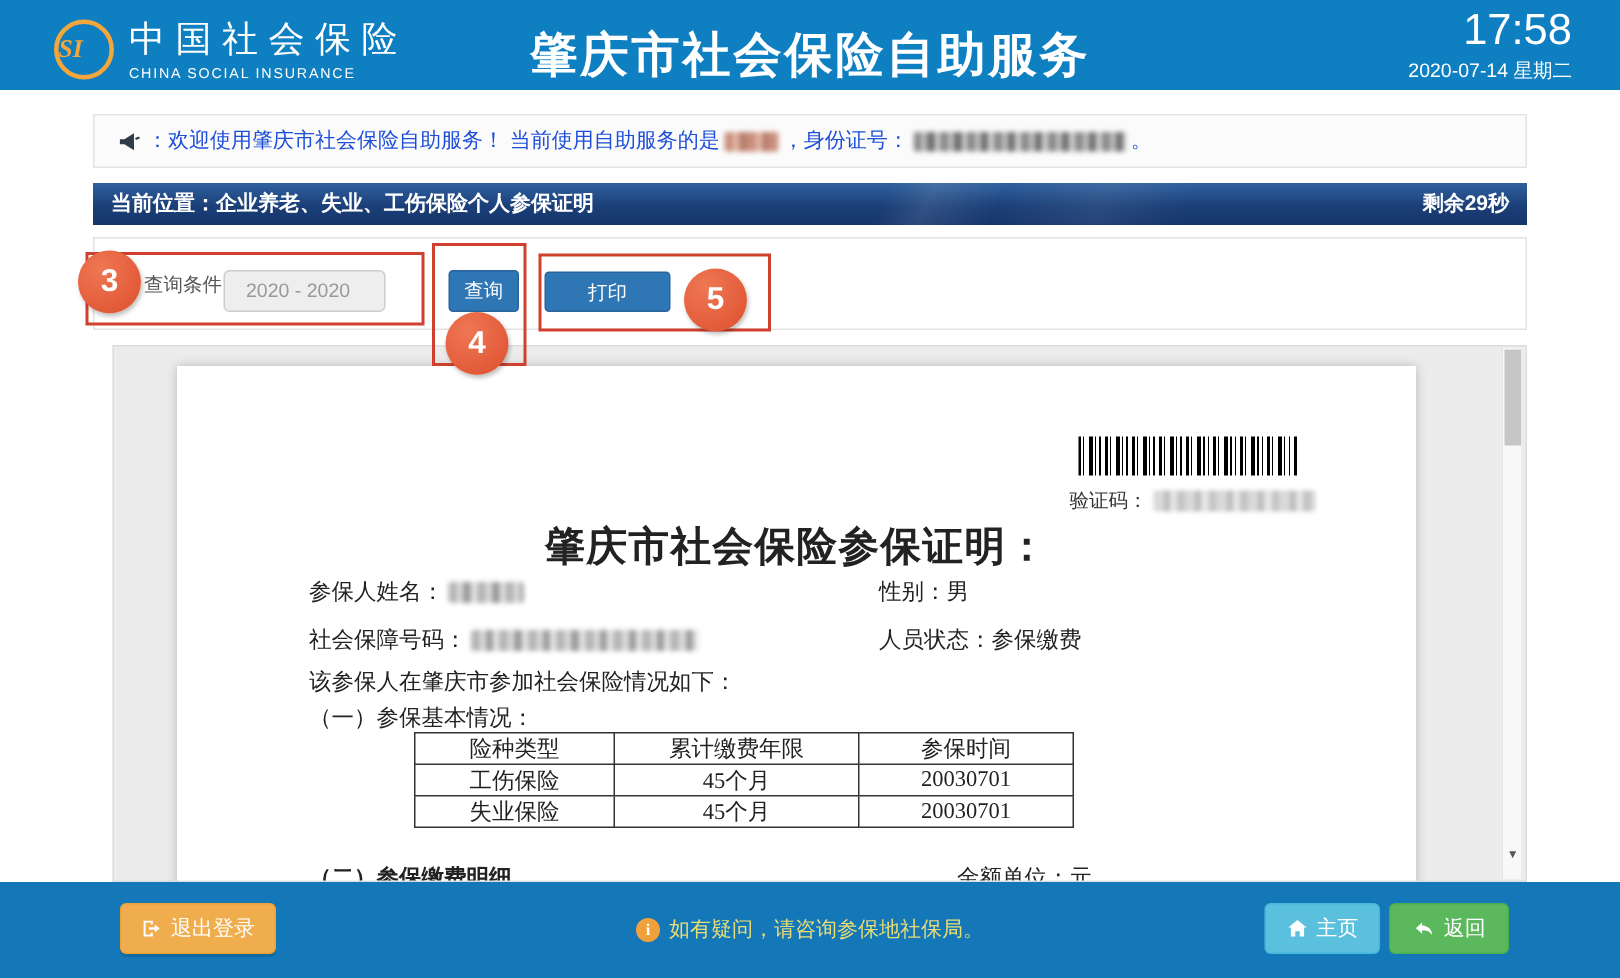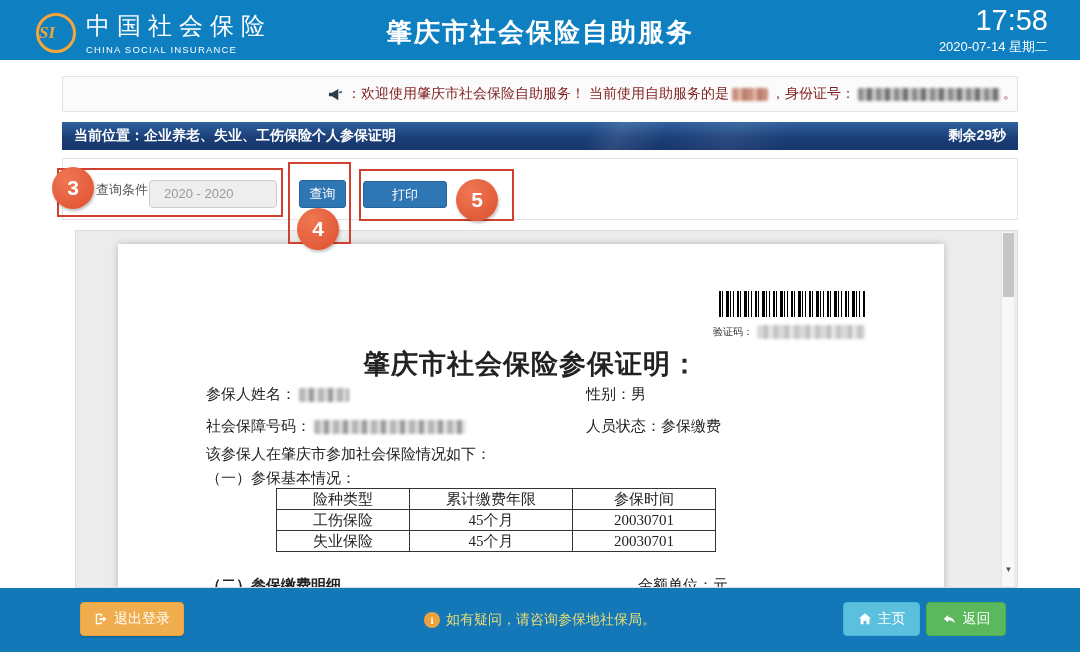--- a/index.html
+++ b/index.html
@@ -7,66 +7,66 @@
   body { font-family:"Liberation Sans","DejaVu Sans",sans-serif; background:#ffffff; position:relative; overflow:hidden; }
 
   
   .header { position:absolute; left:0; top:0; width:1080px; height:60px; background:#0e7fc1; }
   .logo-wrap { position:absolute; left:36px; top:10px; display:flex; align-items:center; }
   .logo-circle { width:40px; height:40px; border:3px solid #f2a63b; border-radius:50%; display:flex; align-items:center; justify-content:flex-start; }
   .logo-mark { color:#f2a63b; font-style:italic; font-weight:bold; font-size:17px; font-family:"Liberation Serif",serif; }
   .logo-text { margin-left:10px; color:#fff; }
   .logo-cn { font-family:"Liberation Serif","DejaVu Serif",serif; font-size:24px; letter-spacing:7px; white-space:nowrap; }
   .logo-en { font-size:9.5px; letter-spacing:1.2px; margin-top:2px; }
-  .header-title { position:absolute; left:0; right:0; top:15px; text-align:center; color:#fff; font-size:26px; font-weight:bold; letter-spacing:2px; }
+  .header-title { position:absolute; left:0; right:0; top:15px; text-align:center; color:#fff; font-size:32px; font-weight:bold; letter-spacing:2px; }
   .clock { position:absolute; right:32px; top:4px; text-align:right; color:#fff; }
   .clock-time { font-size:29px; font-weight:500; }
   .clock-date { font-size:13px; margin-top:1px; }
 
   
-  .welcome { position:absolute; left:62px; top:76px; width:956px; height:36px; background:#fbfbfb; border:1px solid #e3e3e3; display:flex; align-items:center; padding-left:16px; font-size:14px; color:#7f1d1d; white-space:nowrap;justify-content:flex-end; }
+  .welcome { position:absolute; left:62px; top:76px; width:956px; height:36px; background:#fbfbfb; border:1px solid #e3e3e3; display:flex; align-items:center; padding-left:16px; font-size:14px; color:#1d4ed8; white-space:nowrap; }
   .welcome svg { margin-right:4px; }
 
   .masked { display:inline-block; height:13px; border-radius:2px; vertical-align:-2px; filter:blur(1.6px); margin:0 3px; }
   .masked-red { background:repeating-linear-gradient(90deg,#c98f7d 0 6px,#e3b7a8 6px 10px,#b97f6d 10px 15px); }
   .masked-dark { background:repeating-linear-gradient(90deg,#8a8a8a 0 5px,#bdbdbd 5px 9px,#6f6f6f 9px 14px,#cfcfcf 14px 18px); }
   .masked-gray { background:repeating-linear-gradient(90deg,#b5b5b5 0 6px,#dcdcdc 6px 10px,#9a9a9a 10px 15px,#e6e6e6 15px 19px); }
 
   
   .crumb { position:absolute; left:62px; top:122px; width:956px; height:28px;
     background:linear-gradient(180deg,#30619f 0%,#1b3f78 55%,#16356b 100%); color:#fff;
     display:flex; align-items:center; justify-content:space-between; padding:0 12px; font-size:14px; font-weight:bold; overflow:hidden; }
   .crumb::after { content:""; position:absolute; inset:0;
     background:linear-gradient(115deg, transparent 55%, rgba(255,255,255,.10) 58%, transparent 63%, rgba(255,255,255,.07) 70%, transparent 76%); pointer-events:none; }
 
   
   .toolbar { position:absolute; left:62px; top:158px; width:956px; height:62px; background:#fff; border:1px solid #e2e2e2; }
   .query-label { position:absolute; left:33px; top:22px; font-size:13px; color:#555; }
-  .query-input { position:absolute; left:86px; top:21px; width:128px; height:28px; background:#eeeeee; border:1px solid #cccccc; border-radius:4px; color:#999; font-size:13px; line-height:26px; padding-left:14px; }
+  .query-input { position:absolute; left:86px; top:21px; width:108px; height:28px; background:#eeeeee; border:1px solid #cccccc; border-radius:4px; color:#999; font-size:13px; line-height:26px; padding-left:14px; }
   .btn-search { position:absolute; left:236px; top:21px; width:47px; height:28px; }
   .btn-print  { position:absolute; left:300px; top:22px; width:84px; height:27px; }
   .blue-btn { background:#2f76b5; color:#fff; border:1px solid #28659c; border-radius:3px; font-size:13px; display:flex; align-items:center; justify-content:center; cursor:pointer; }
 
   
   .ann-rect { position:absolute; border:2px solid #d0402e; z-index:40; }
   .rect3 { left:57px;  top:168px; width:226px; height:49px; }
   .rect4 { left:288px; top:162px; width:63px;  height:82px; }
   .rect5 { left:359px; top:169px; width:155px; height:52px; }
   .ann-circle { position:absolute; width:42px; height:42px; border-radius:50%; background:radial-gradient(circle at 35% 30%,#ef7753,#dd4f2e); color:#fff; font-size:21px; font-weight:bold; display:flex; align-items:center; justify-content:center; box-shadow:1px 2px 3px rgba(0,0,0,.25); z-index:41; }
   .circ3 { left:52px;  top:167px; }
   .circ4 { left:297px; top:208px; }
   .circ5 { left:456px; top:179px; }
 
   
   .viewer { position:absolute; left:75px; top:230px; width:943px; height:358px; background:#ececec; border:1px solid #dddddd; overflow:hidden; }
   .page { position:absolute; left:42px; top:13px; width:826px; height:380px; background:#fff; box-shadow:0 0 7px rgba(0,0,0,.22); font-family:"Liberation Serif","DejaVu Serif",serif; color:#222; }
 
   .barcode { position:absolute; left:601px; top:47px; width:147px; height:26px;
     background:repeating-linear-gradient(90deg,#000 0,#000 2px,#fff 2px,#fff 3px,#000 3px,#000 4px,#fff 4px,#fff 7px,#000 7px,#000 10px,#fff 10px,#fff 11px,#000 11px,#000 12px,#fff 12px,#fff 14px,#000 14px,#000 15px,#fff 15px,#fff 18px); }
-  .verify-row { position:absolute; left:595px; top:81px; font-size:10px; color:#333; display:flex; align-items:center; }
+  .verify-row { position:absolute; left:595px; top:81px; font-size:13px; color:#333; display:flex; align-items:center; }
   .verify-mask { width:108px; height:14px; background:repeating-linear-gradient(90deg,#d9d9d9 0 7px,#bcbcbc 7px 11px,#e6e6e6 11px 16px,#c4c4c4 16px 21px); filter:blur(1.4px); margin-left:4px; border-radius:2px; }
 
   .doc-title { position:absolute; left:0; width:100%; top:102px; text-align:center; font-size:27px; font-weight:bold; letter-spacing:1px; }
   .doc-row { position:absolute; font-size:15px; }
   .r-name   { left:88px;  top:141px; display:flex; align-items:center; }
   .r-gender { left:468px; top:141px; }
   .r-ssn    { left:88px;  top:173px; display:flex; align-items:center; }
   .r-status { left:468px; top:173px; }
   .r-intro  { left:88px;  top:201px; }
   .r-sec1   { left:88px;  top:225px; }

